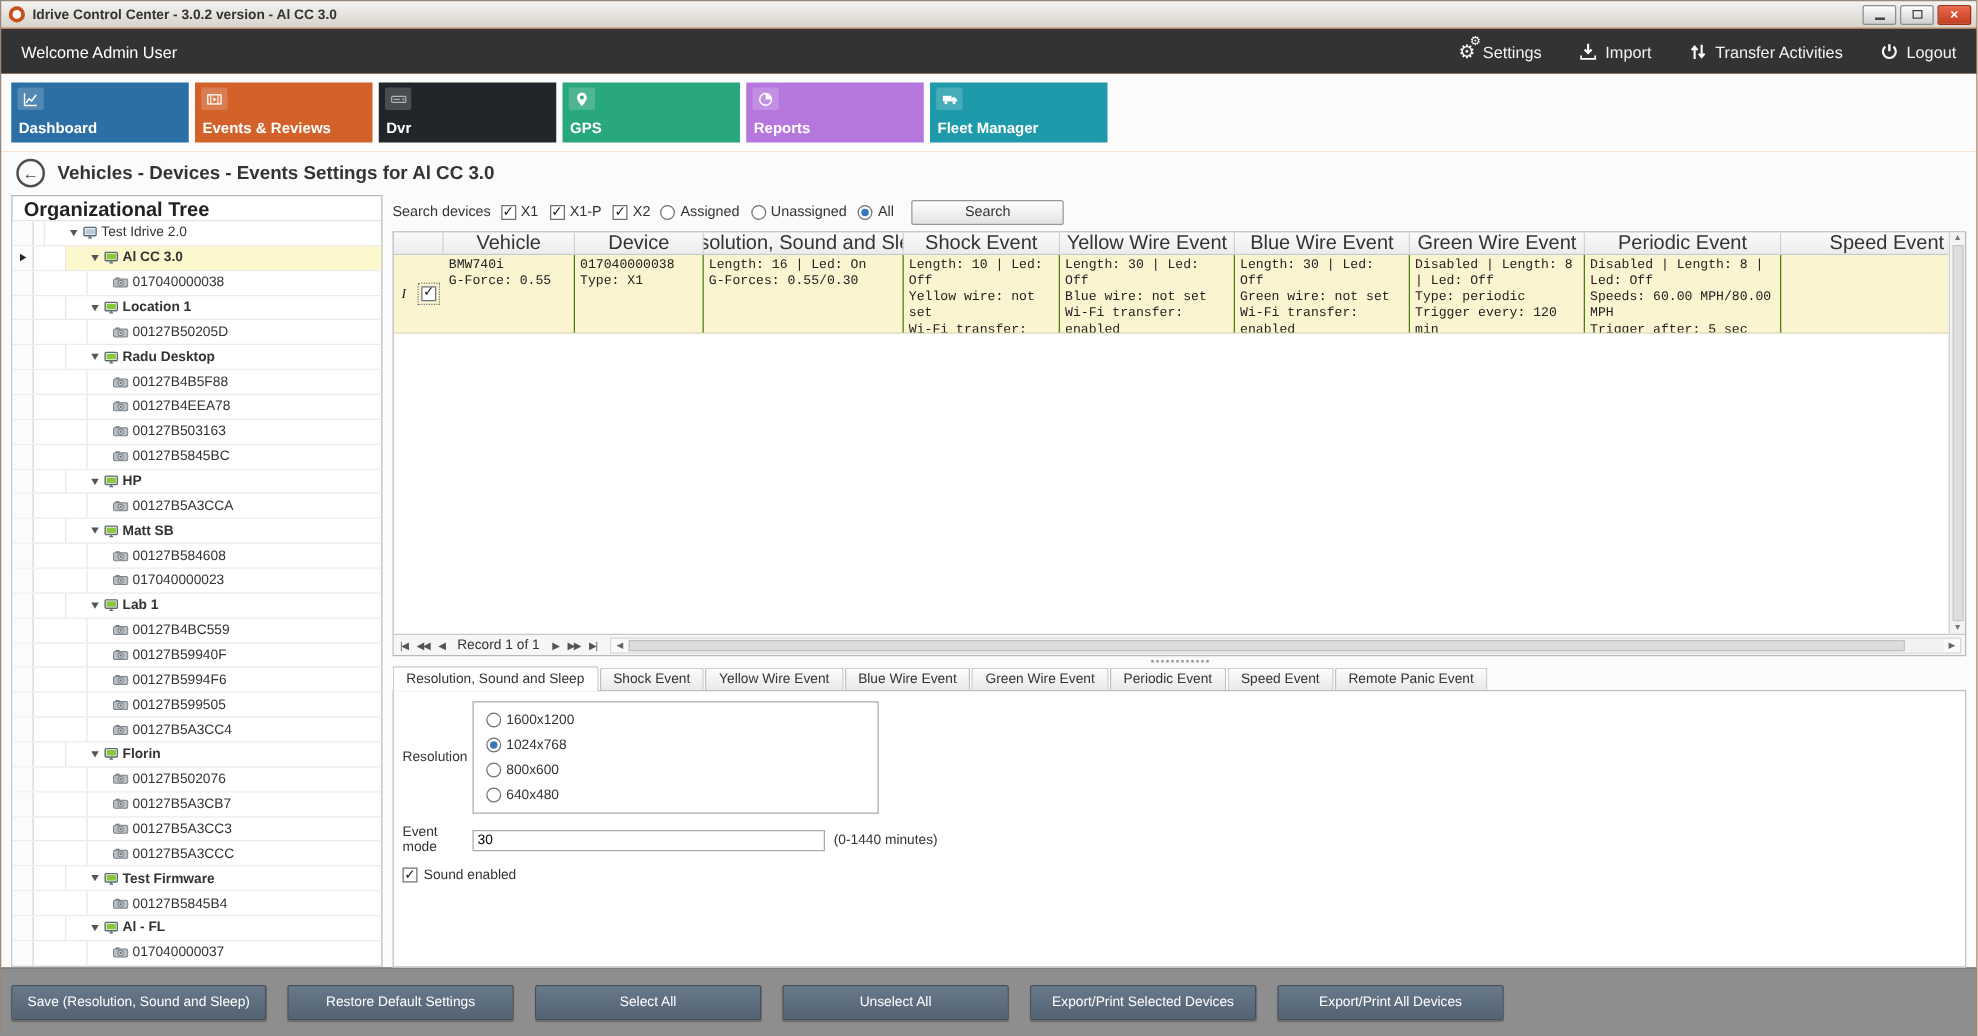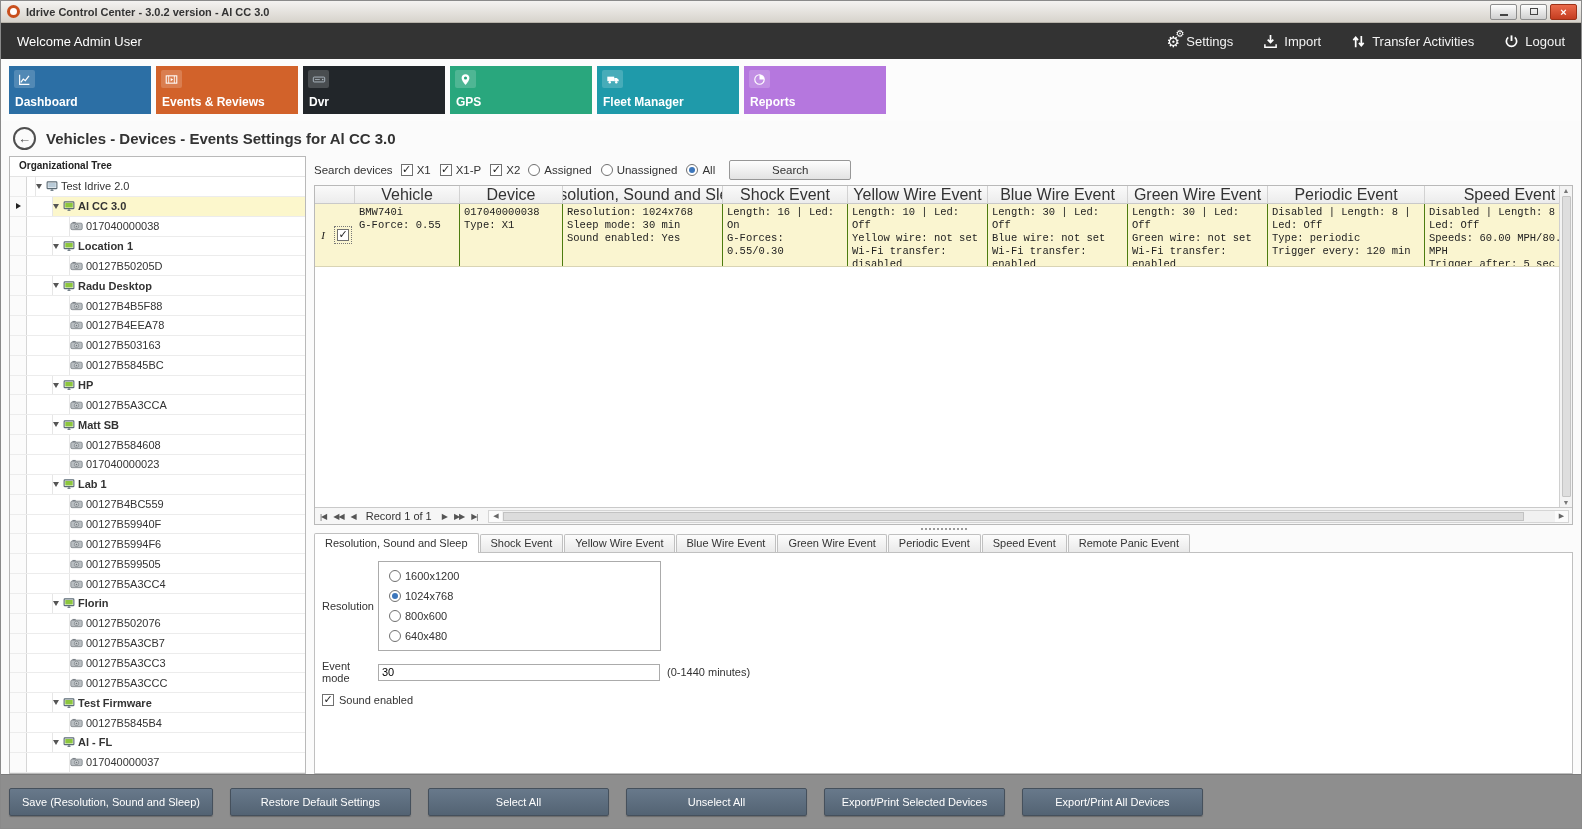--- a/index.html
+++ b/index.html
@@ -49,31 +49,31 @@
   .breadcrumb { height:35px; flex:none; display:flex; align-items:center; gap:10px; padding-left:12px; background:#fbfbfb; }
   .back { width:23px; height:23px; border:2px solid #4f4f4f; border-radius:50%; display:flex; align-items:center;
     justify-content:center; font-size:13px; font-weight:bold; color:#4f4f4f; cursor:default; }
   .page-title { font-size:15px; font-weight:bold; color:#333; }
 
   
   .main { flex:1; display:flex; gap:8px; padding:0 8px; background:#fbfbfb; min-height:0; }
 
   
   .tree-panel { width:297px; flex:none; border:1px solid #b9b9b9; background:#fff; display:flex; flex-direction:column; }
-  .tree-header { height:19px; flex:none; font-weight:bold; font-size:10px; padding:3px 0 0 9px; color:#222; }
+  .tree-header { height:19px; flex:none; font-weight:bold; font-size:16px; padding:3px 0 0 9px; color:#222; }
   .tree-rows { flex:1; display:flex; flex-direction:column; min-height:0; border-top:1px solid #e4e4e4; }
   .tree-row { display:flex; align-items:center; flex:1 1 0; min-height:0; border-bottom:1px solid #ececec; font-size:11px; cursor:default; }
   .tree-ind { width:17px; align-self:stretch; border-right:1px solid #d6d6d6; background:#fbfbfb;
     display:flex; align-items:center; justify-content:center; flex:none; }
   .ind-arrow { display:none; width:0; height:0; border-left:5px solid #222; border-top:3.5px solid transparent; border-bottom:3.5px solid transparent; }
   .tree-row.selected .ind-arrow { display:block; }
   .tree-row.selected .tree-cell { background:#fcf7cc; }
   .indent { flex:none; }
   .tree-cell { flex:1; display:flex; align-items:center; gap:3px; align-self:stretch; border-left:1px solid #e6e6e6;
-    padding-left:0; overflow:hidden; }
+    padding-left:20px; overflow:hidden; }
   .expander { width:0; height:0; border-top:5px solid #555; border-left:3.5px solid transparent; border-right:3.5px solid transparent; margin-right:1px; flex:none; }
   .ni { display:none; flex:none; }
   .tree-row.root .i-monitor, .tree-row.group .i-monitor { display:block; }
   .tree-row.device .i-camera { display:block; }
   .tree-row.root .screen { fill:#b9cbd8; }
   .tree-row.group .screen { fill:#8cc63e; }
   .tree-row.group .node-label { font-weight:bold; }
   .node-label { white-space:nowrap; }
 
   
@@ -141,21 +141,21 @@
   .tabs { display:flex; height:20px; flex:none; align-items:flex-end; gap:1px; }
   .tab { line-height:17px; padding:0 10px; border:1px solid #c0c0c0; border-bottom:none;
     background:linear-gradient(#fcfcfc,#e9e9e9); font-size:11px; color:#333; border-radius:2px 2px 0 0;
     white-space:nowrap; cursor:default; }
   .tab.active { background:#fff; line-height:19px; position:relative; z-index:2; margin-bottom:-1px; }
 
   
   .tabpanel { flex:1; border:1px solid #c0c0c0; background:#fff; padding:8px 0 0 7px; position:relative; z-index:1; min-height:0; }
   .res-row { display:flex; align-items:center; }
   .fld-label { width:56px; flex:none; font-size:11px; }
-  .res-box { width:283px; border:1px solid #ababab; padding:8px 0 8px 10px; display:flex; flex-direction:column; gap:8px; }
+  .res-box { width:325px; border:1px solid #ababab; padding:8px 0 8px 10px; display:flex; flex-direction:column; gap:8px; }
   .rad.res-opt { font-size:11px; }
   .sleep-row { display:flex; align-items:center; margin-top:9px; }
   .sleep-input { width:282px; height:17px; border:1px solid #ababab; font-size:11px; padding:0 3px; font-family:inherit; }
   .hint { margin-left:7px; font-size:11px; }
   .sound-row { display:flex; align-items:center; gap:5px; margin-top:10px; font-size:11px; cursor:default; }
 
   
   .footer { height:54px; flex:none; background:#8e8e8e; display:flex; align-items:center; gap:17px; padding-left:8px; border-top:1px solid #7a7a7a; }
   .fbtn { min-width:181px; height:28px; background:linear-gradient(#68798b,#536373); border:1px solid #45505c;
     color:#fff; font-size:11px; border-radius:2px; font-family:inherit; padding:0 12px; box-shadow:0 1px 1px rgba(0,0,0,.25); }
@@ -262,43 +262,43 @@
 
         <svg class="ti i-gps" width="13" height="13" viewBox="0 0 16 16">
             <path d="M8 1.5 C5.2 1.5 3.2 3.6 3.2 6.2 C3.2 9.6 8 14.8 8 14.8 C8 14.8 12.8 9.6 12.8 6.2 C12.8 3.6 10.8 1.5 8 1.5 Z" fill="#fff"></path>
             <circle class="pin-hole" cx="8" cy="6.2" r="1.9"></circle>
           </svg>
 
       </span>
       <span class="tlabel">GPS</span>
     </div>
 
+    <div class="tile id-reports" style="--tile: #b577de;">
+      <span class="ticon">
+
+        <svg class="ti i-reports" width="13" height="13" viewBox="0 0 16 16">
+            <circle cx="8" cy="8" r="5.8" fill="none" stroke="#fff" stroke-width="1.4"></circle>
+            <path d="M8 8 V2.2 A5.8 5.8 0 0 1 13.8 8 Z" fill="#fff"></path>
+          </svg>
+      </span>
+      <span class="tlabel">Reports</span>
+    </div>
+
     <div class="tile id-fleet-manager" style="--tile: #1f9aaa;">
       <span class="ticon">
 
         <svg class="ti i-fleet-manager" width="14" height="13" viewBox="0 0 16 16">
             <rect x="1" y="4.5" width="8.5" height="5.5" fill="#fff"></rect>
             <path d="M9.5 6 h3.2 l2.3 2.3 V10 H9.5 Z" fill="#fff"></path>
             <circle cx="4" cy="11.3" r="1.5" fill="#fff"></circle>
             <circle cx="12" cy="11.3" r="1.5" fill="#fff"></circle>
           </svg>
 
       </span>
       <span class="tlabel">Fleet Manager</span>
-    </div>
-
-    <div class="tile id-reports" style="--tile: #b577de;">
-      <span class="ticon">
-
-        <svg class="ti i-reports" width="13" height="13" viewBox="0 0 16 16">
-            <circle cx="8" cy="8" r="5.8" fill="none" stroke="#fff" stroke-width="1.4"></circle>
-            <path d="M8 8 V2.2 A5.8 5.8 0 0 1 13.8 8 Z" fill="#fff"></path>
-          </svg>
-      </span>
-      <span class="tlabel">Reports</span>
     </div>
   </div>
 
   <div class="breadcrumb">
     <span class="back">←</span>
     <span class="page-title">Vehicles - Devices - Events Settings for Al CC 3.0</span>
   </div>
 
   <div class="main">
 
@@ -843,23 +843,20 @@
                     <span class="tick">✓</span>
                   </span>
                 </div>
               <div class="gcols gcells">
     <div class="gcell">BMW740i
 G-Force: 0.55</div>
 
     <div class="gcell">017040000038
 Type: X1</div>
 
-    <div class="gcell">Resolution: 1024x768
-Sleep mode: 30 min
-Sound enabled: Yes</div>
 
     <div class="gcell">Length: 16 | Led: On
 G-Forces: 0.55/0.30</div>
 
     <div class="gcell">Length: 10 | Led: Off
 Yellow wire: not set
 Wi-Fi transfer: disabled
 Keep events: 3 days</div>
 
     <div class="gcell">Length: 30 | Led: Off

